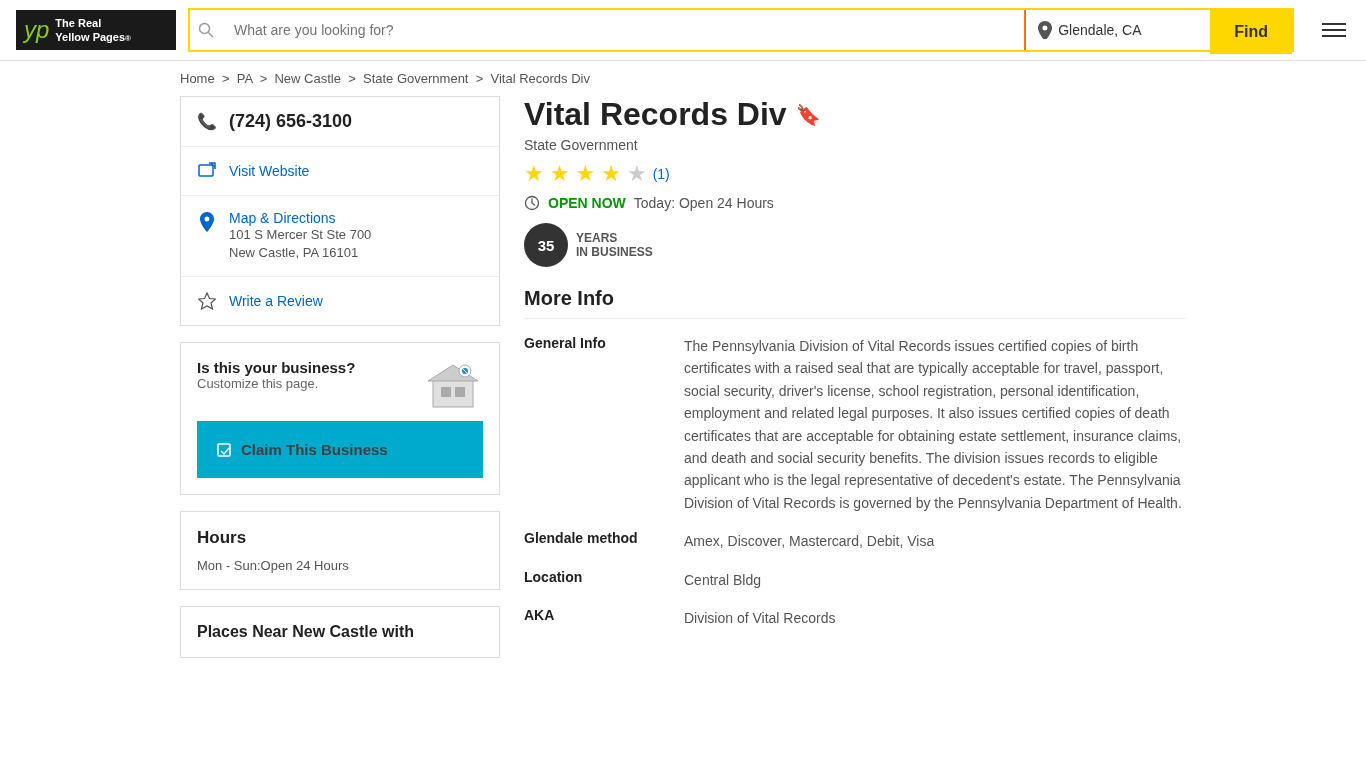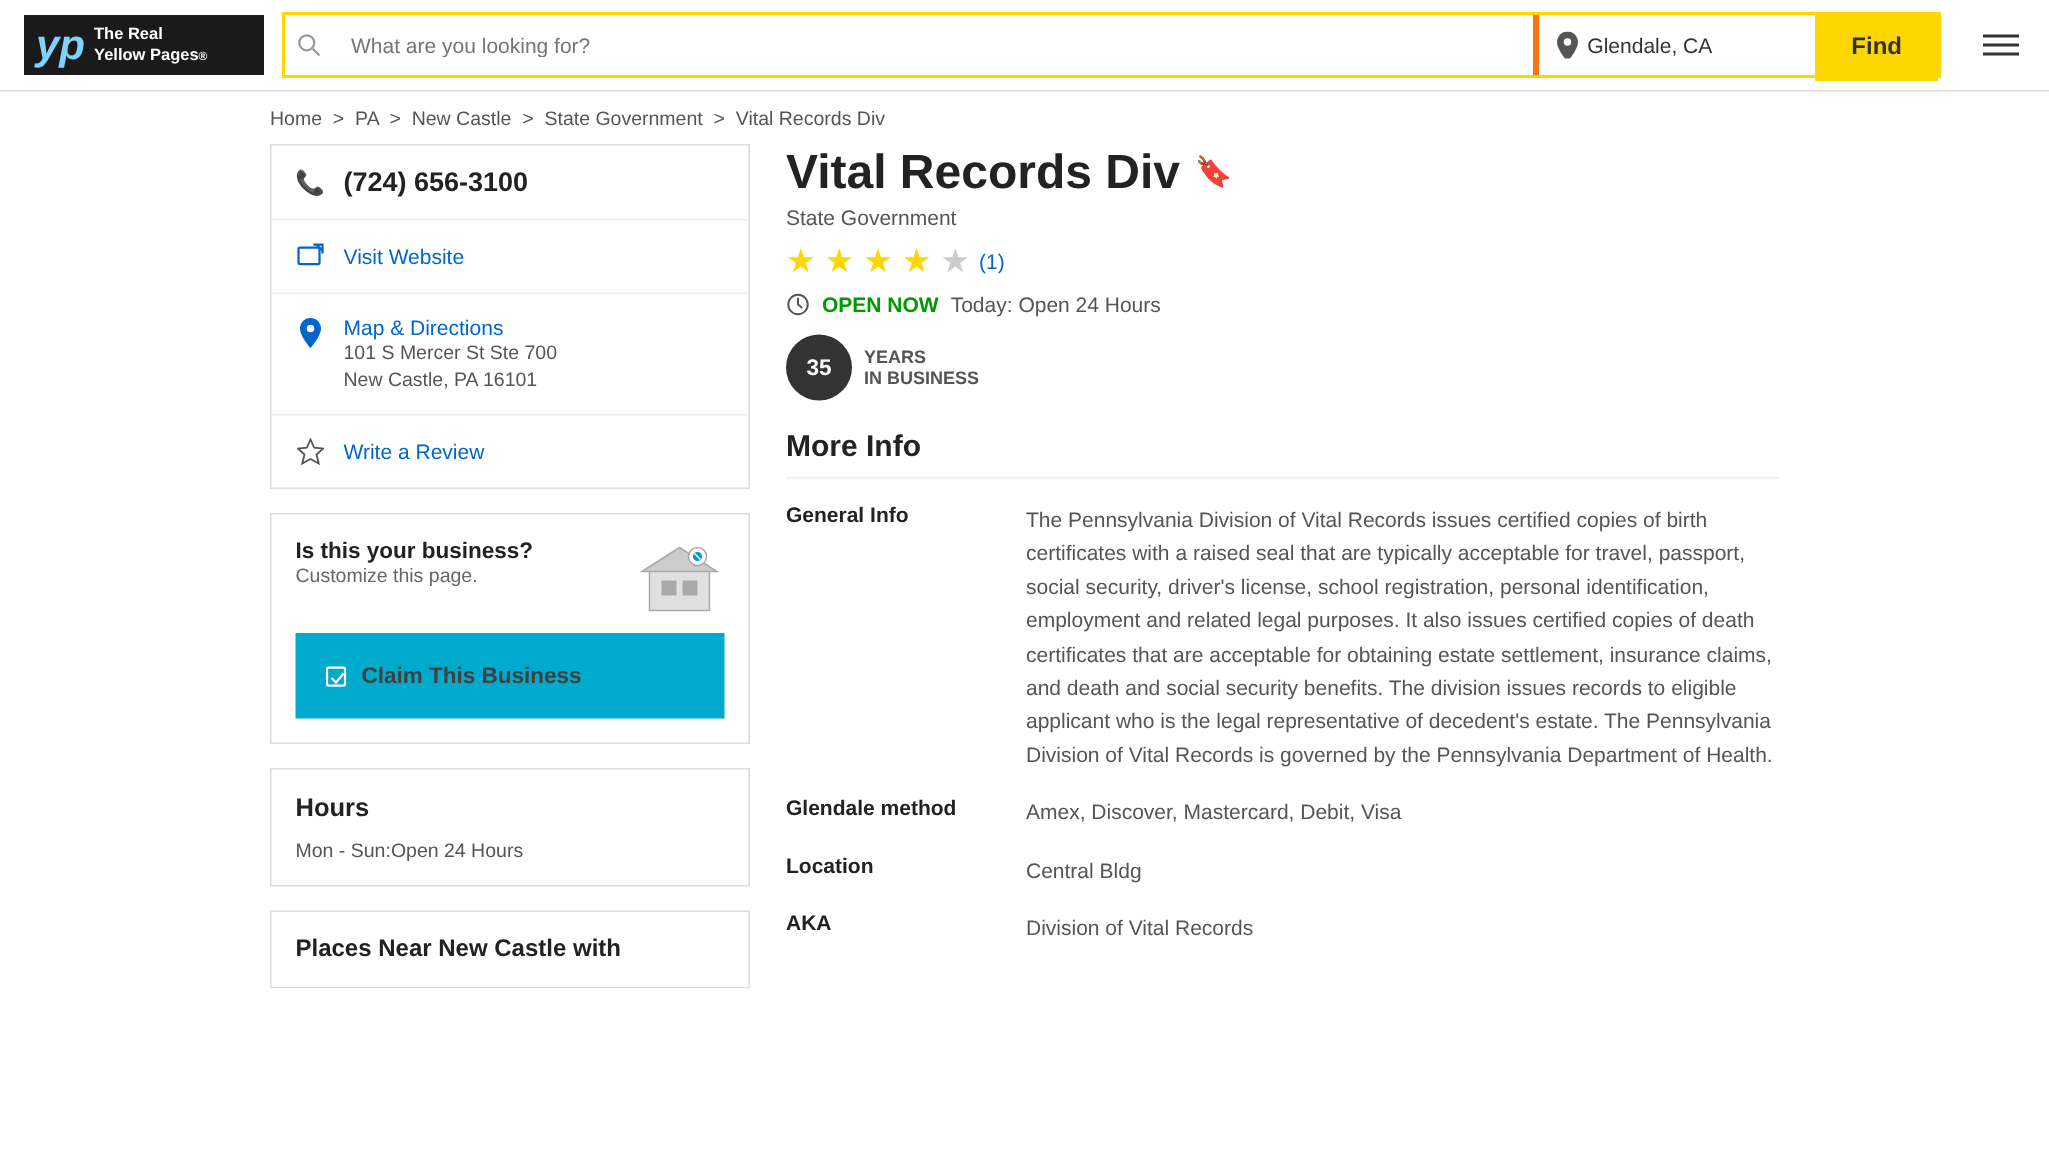--- a/index.html
+++ b/index.html
@@ -16,23 +16,23 @@
     }
     .logo-box {
       background: #1a1a1a;
       padding: 6px 8px;
       display: flex;
       align-items: center;
       gap: 6px;
       min-width: 160px;
     }
     .logo-yp {
-      font-size: 28px;
-      font-weight: 700;
-      color: #7dd3fc;
+      font-size: 24px;
+      font-weight: 400;
+      color: #84cc16;
       font-style: italic;
       line-height: 1;
     }
     .logo-text {
       color: #fff;
       font-size: 11px;
       line-height: 1.3;
       font-weight: bold;
     }
     .search-bar {
@@ -45,21 +45,21 @@
       flex: 1;
       border: none;
       outline: none;
       padding: 0 12px;
       font-size: 14px;
       color: #0f766e;
     }
     .location-input-wrap {
       display: flex;
       align-items: center;
-      border-left: 4px solid #f97316;
+      border-left: 2px solid #f97316;
       padding: 0 12px;
       gap: 6px;
       min-width: 180px;
       margin-left: 24px;
     }
     .location-input {
       border: none;
       outline: none;
       font-size: 14px;
       color: #333;

